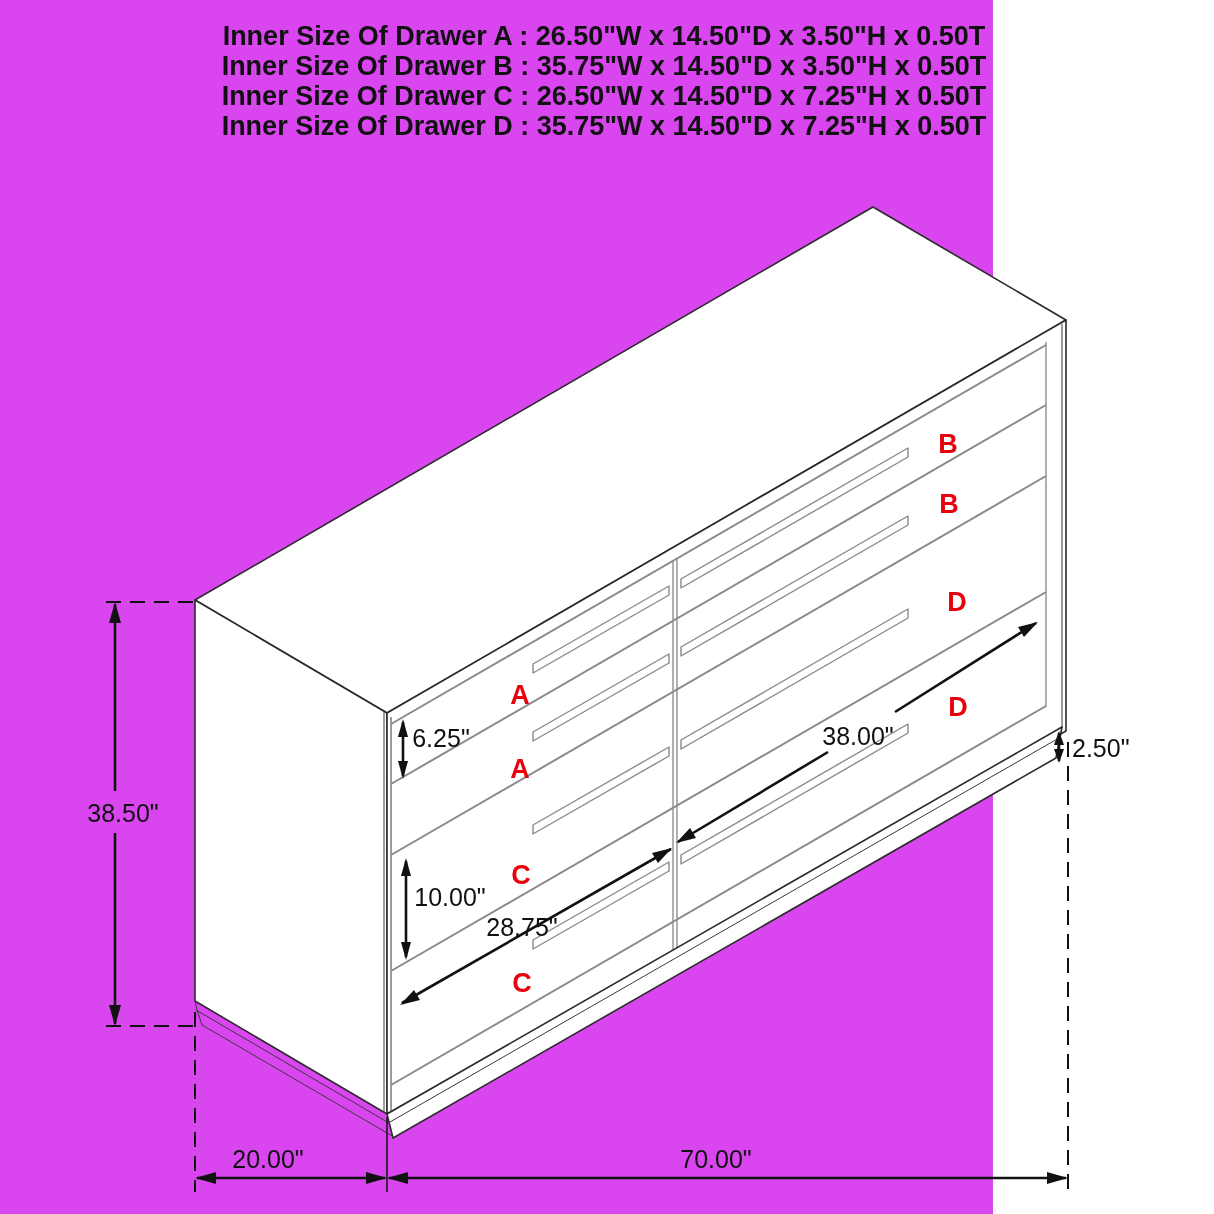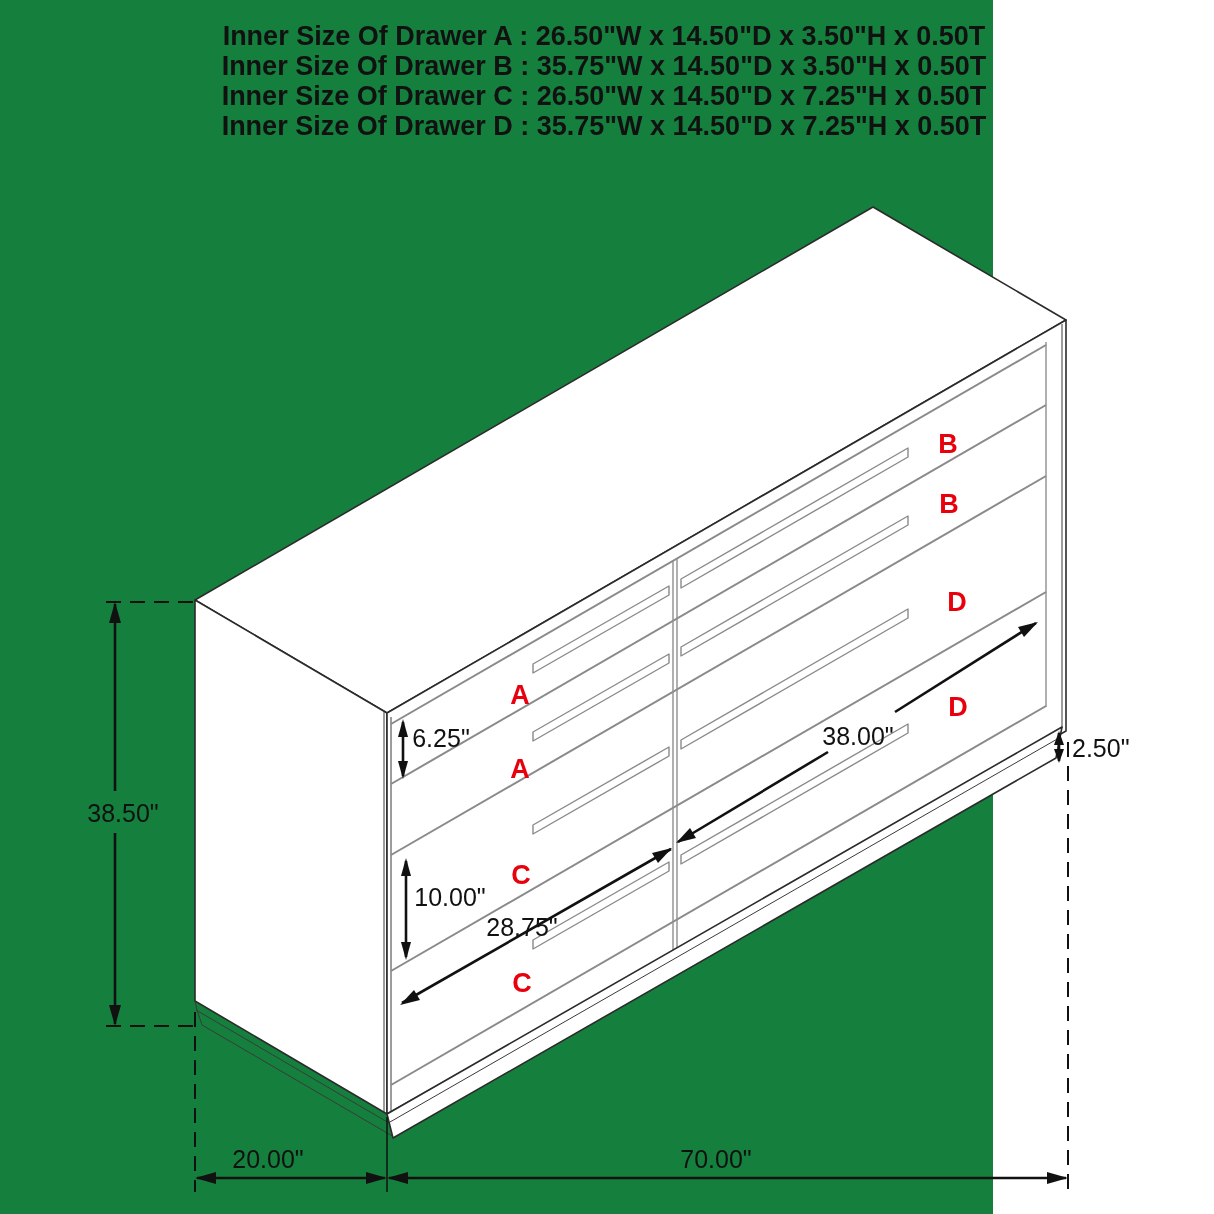--- a/index.html
+++ b/index.html
@@ -8,21 +8,21 @@
     background: #ffffff;
     width: 1214px;
     height: 1214px;
     overflow: hidden;
     font-family: "Liberation Sans", sans-serif;
   }
   #stage {
     position: relative;
     width: 993px;
     height: 1214px;
-    background: #15803d;
+    background: #d946ef;
   }
   svg { display: block; }
   .edge-thin { fill: none; stroke: #3a3a3a; stroke-width: 1;   stroke-linejoin: round; }
   .face      { fill: #ffffff; stroke: #2b2b2b; stroke-width: 1.6; stroke-linejoin: round; }
   .gray      { fill: none; stroke: #8a8a8a; stroke-width: 2; }
   .gray-thin { fill: none; stroke: #8f8f8f; stroke-width: 1.4; }
   .handle    { fill: #ffffff; stroke: #8a8a8a; stroke-width: 1.4; stroke-linejoin: round; }
   .dim       { fill: none; stroke: #111111; stroke-width: 2.6; }
   .dim-thin  { fill: none; stroke: #111111; stroke-width: 1.5; }
   .dash      { fill: none; stroke: #111111; stroke-width: 2; stroke-dasharray: 15 9; }

